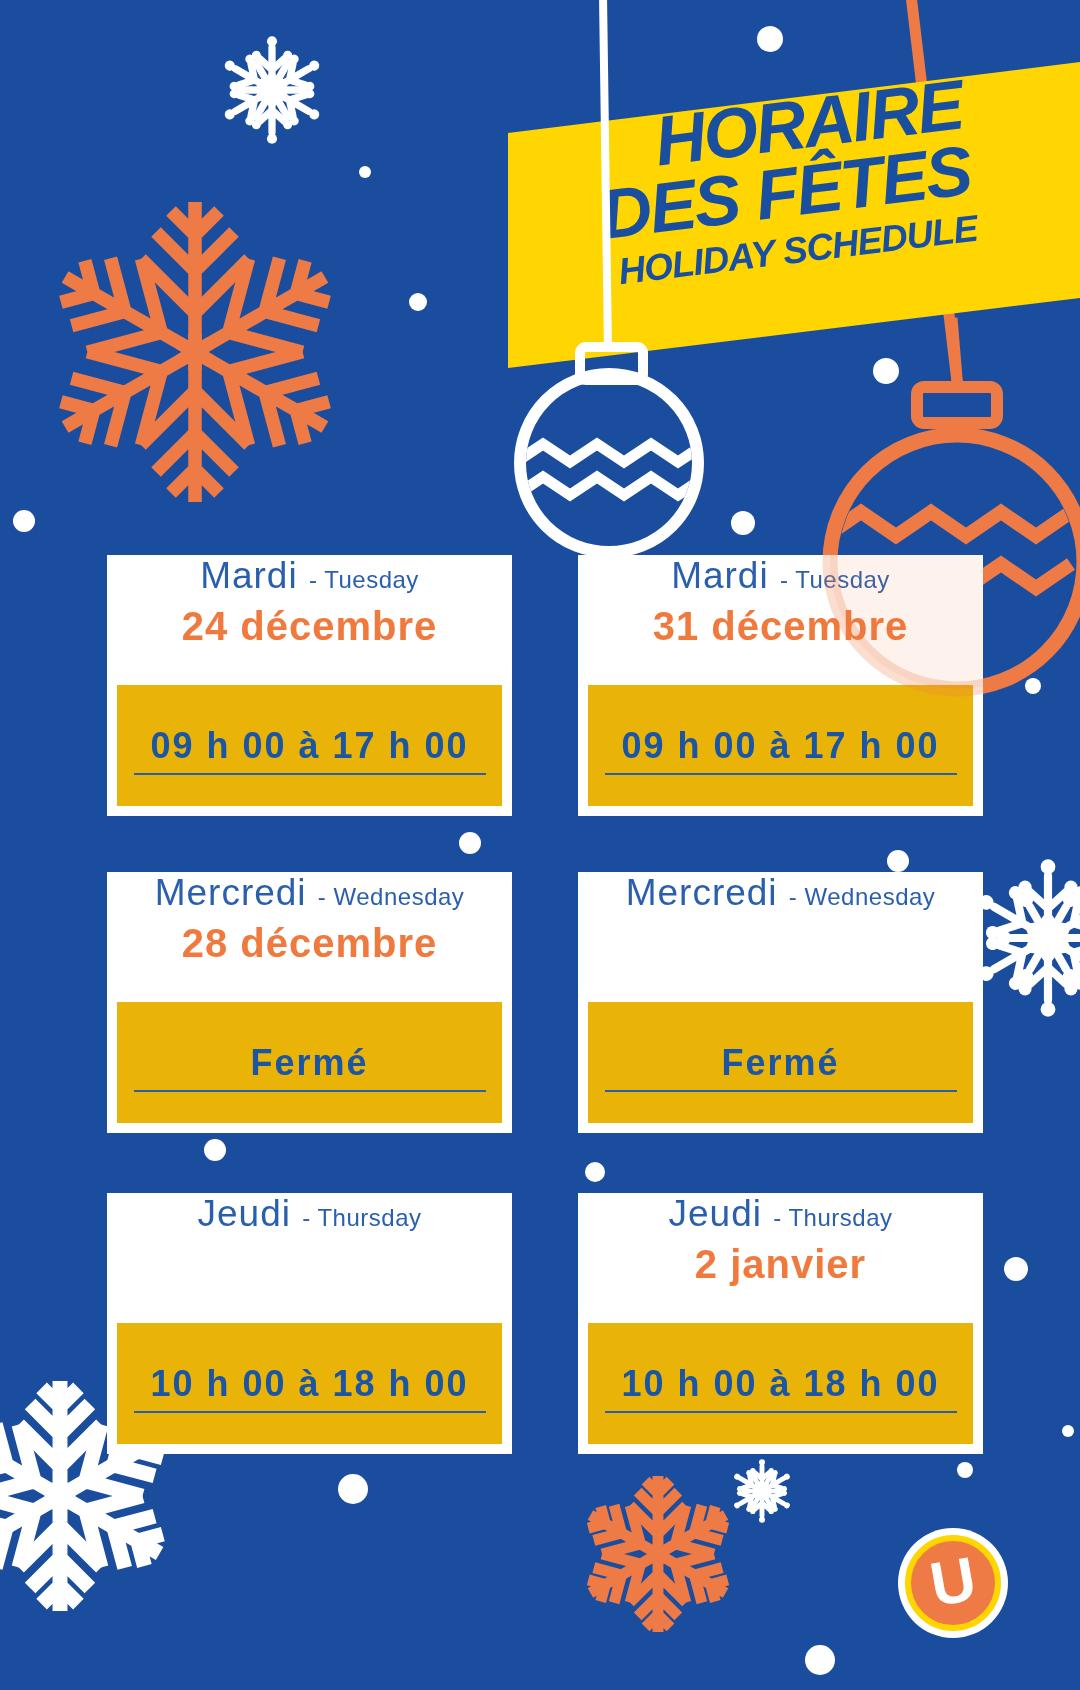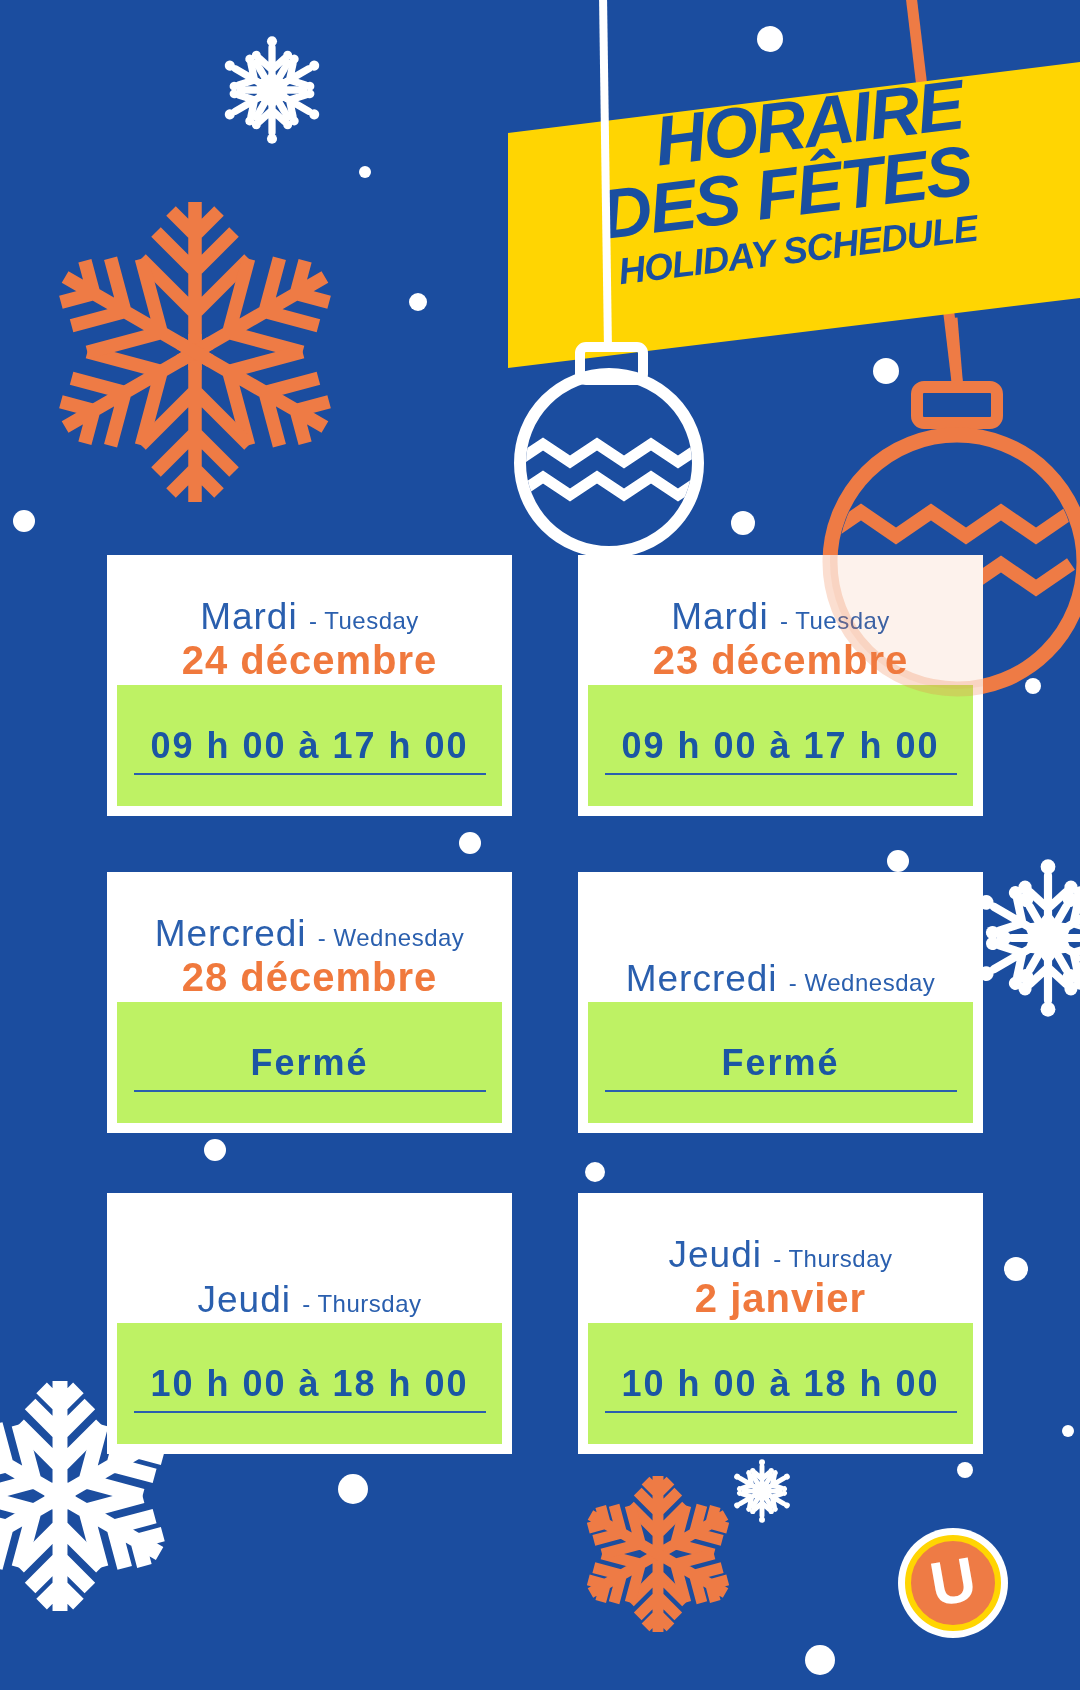--- a/index.html
+++ b/index.html
@@ -25,29 +25,29 @@
   }
   .banner-text .fr{font-size:70px;letter-spacing:-2px;}
   .banner-text .en{font-size:37px;letter-spacing:-1px;margin-top:8px;}
 
   
   .card{
     position:absolute;width:405px;height:261px;background:#ffffff;z-index:5;
   }
   .card .top{
     position:absolute;left:0;top:0;right:0;height:130px;
-    display:flex;flex-direction:column;align-items:center;justify-content:flex-end;
+    display:flex;flex-direction:column;align-items:center;justify-content:flex-start;
     padding-bottom:2px;
   }
   .dayline{color:#2a5fae;font-size:37px;letter-spacing:1px;white-space:nowrap;}
   .dayline .en{font-size:24px;letter-spacing:0.5px;}
-  .dateline{color:#f0793d;font-size:40px;font-weight:bold;letter-spacing:1px;}
+  .dateline{color:#f0793d;font-size:40px;font-weight:bold;letter-spacing:1px;margin-top:7px;}
   .card .hours{
     position:absolute;left:10px;right:10px;top:130px;bottom:10px;
-    background:#bef264;
+    background:#eab308;
   }
   .hours .time{
     position:absolute;left:0;right:0;top:40px;text-align:center;
     color:#1b56a4;font-size:36px;font-weight:bold;letter-spacing:2px;white-space:nowrap;
   }
   .hours .rule{
     position:absolute;left:50%;transform:translateX(-50%);bottom:31px;
     width:352px;height:2px;background:#2a5fae;
   }
   .c1{left:107px;top:555px;}
@@ -185,21 +185,21 @@
     </div>
     <div class="hours">
       <div class="time">09 h 00 à 17 h 00</div>
       <div class="rule"></div>
     </div>
   </div>
 
   <div class="card c2">
     <div class="top">
       <div class="dayline"><span>Mardi</span> <span class="en">- Tuesday</span></div>
-      <div class="dateline">23 décembre</div>
+      <div class="dateline">31 décembre</div>
     </div>
     <div class="hours">
       <div class="time">09 h 00 à 17 h 00</div>
       <div class="rule"></div>
     </div>
   </div>
 
   <div class="card c3">
     <div class="top">
       <div class="dayline"><span>Mercredi</span> <span class="en">- Wednesday</span></div>

